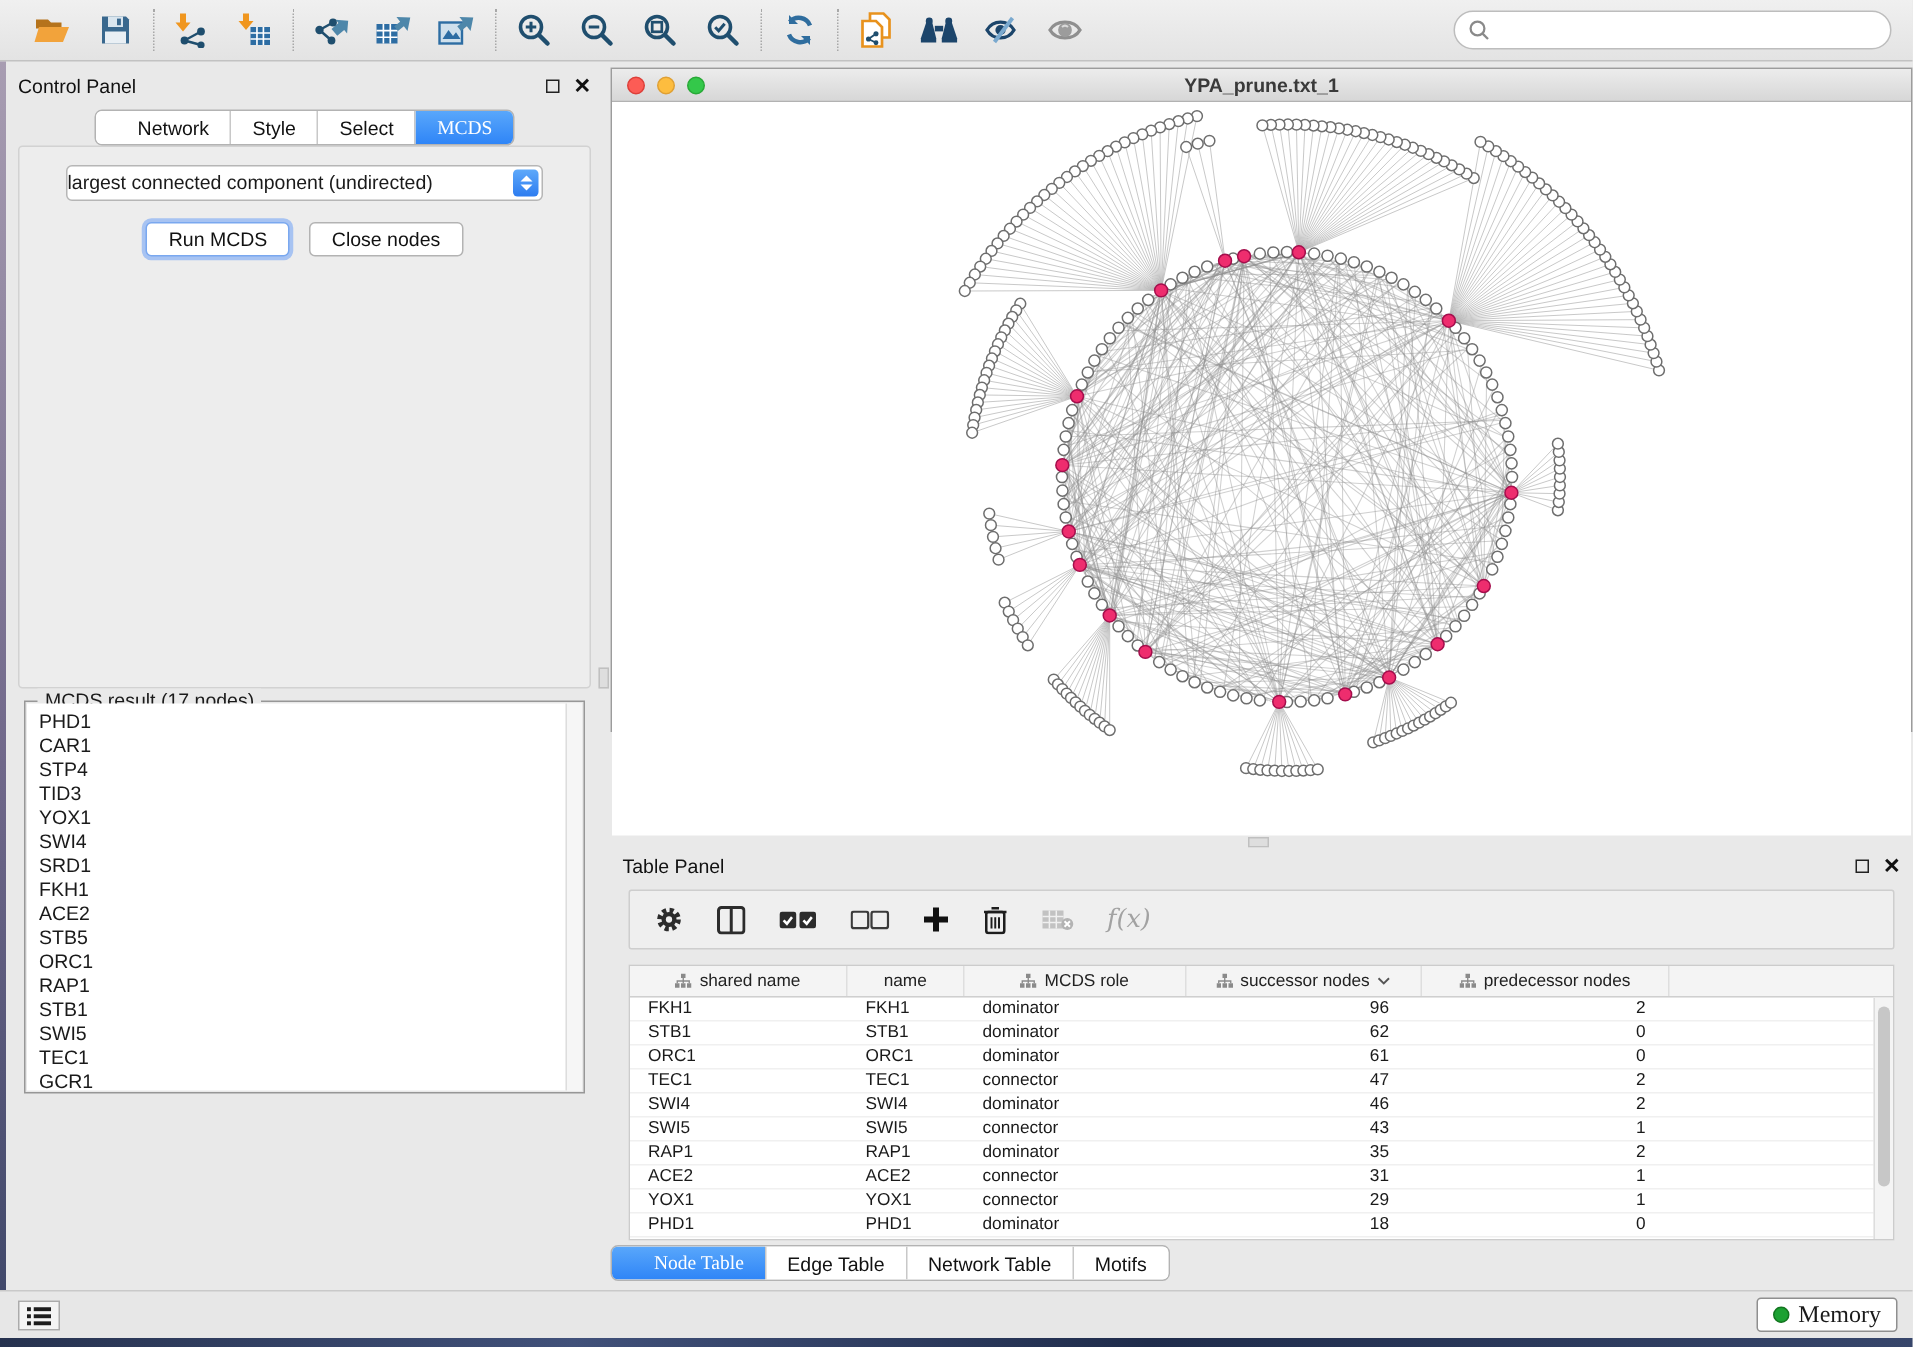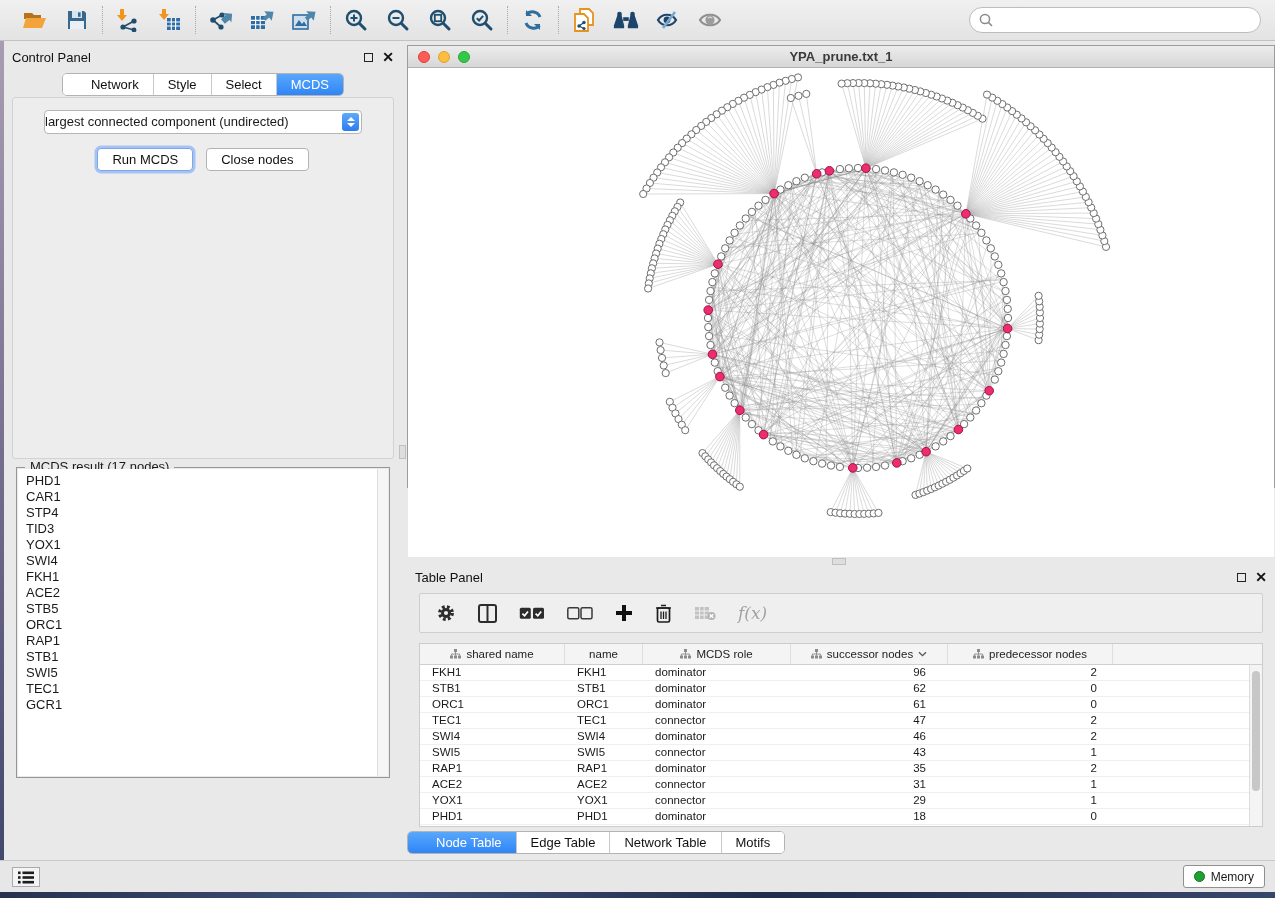--- a/index.html
+++ b/index.html
@@ -30,39 +30,39 @@
   .panel-title { font-size:13px; color:#111; }
   .panel-btns { margin-left:auto; display:flex; align-items:center; gap:9px; }
   .float-box { width:9px; height:9px; border:1.5px solid #222; display:inline-block; cursor:pointer; }
   .close-x { font-size:14px; font-weight:bold; color:#111; line-height:10px; cursor:pointer; }
 
   .ctab-row { display:flex; justify-content:center; margin-top:4px; position:relative; z-index:2; }
   .seg { display:inline-flex; border:1px solid #b3b3b3; border-radius:5px; overflow:hidden; background:#fff; }
   .seg .seg-btn { border:0; border-left:1px solid #c8c8c8; background:#fff; font-family:inherit;
     font-size:13px; padding:3px 14px; cursor:pointer; color:#111; }
   .seg .seg-btn:first-child { border-left:0;padding-left:28px; }
-  .seg .seg-btn.active { background:linear-gradient(#59a7fb,#2f85f7); color:#fff; }
+  .seg .seg-btn.active { background:linear-gradient(#59a7fb,#2f85f7); color:#fff;font-family:Liberation Serif, serif; }
 
   .inset { position:absolute; left:8px; right:8px; top:52px; height:362px;
     background:#ededed; border:1px solid #d2d2d2; border-radius:3px; }
   .opt-label { text-align:center; font-size:13px; margin-top:22px; }
   .selectbox { position:relative; width:318px; height:24px; margin:12px auto 0;
     background:#fff; border:1px solid #b6b6b6; border-radius:4px; cursor:pointer; }
   .selectbox .val { font-size:13px; line-height:22px; white-space:nowrap; }
   .spinner { position:absolute; right:2px; top:2px; width:17px; height:18px; border-radius:3px;
     background:linear-gradient(#5ea9fa,#2d7cf0); display:flex; flex-direction:column;
     align-items:center; justify-content:center; gap:2px; }
   .spin-up { width:0; height:0; border-left:4px solid transparent; border-right:4px solid transparent; border-bottom:4px solid #fff; }
   .spin-dn { width:0; height:0; border-left:4px solid transparent; border-right:4px solid transparent; border-top:4px solid #fff; }
   .btn-row { display:flex; justify-content:center; gap:13px; margin-top:14px; }
   .mac-btn { font-family:inherit; font-size:13px; background:#fff; border:1px solid #b3b3b3;
     border-radius:4px; padding:3px 14px; cursor:pointer; color:#111; }
   .mac-btn.focused { border:1px solid #7aa8ef; box-shadow:0 0 0 2.5px rgba(110,160,245,.55); }
 
-  .result-group { position:absolute; left:12px; right:12px; top:422px; height:311px;
+  .result-group { position:absolute; left:12px; right:12px; top:422px; height:262px;
     border:1px solid #979797; }
   .result-legend { position:absolute; top:-9px; left:8px; background:#e9e9e9; padding:0 5px; font-size:13px; }
   .result-list { position:absolute; inset:1px; background:#fff; overflow:hidden; padding:4px 0 0 0; }
   .result-item { font-size:13px; line-height:16px; padding-left:8px; }
   .result-scroll { position:absolute; top:1px; bottom:1px; right:1px; width:11px;
     background:#f6f6f6; border-left:1px solid #ddd; }
 
   
   .net-window { position:absolute; left:407px; top:45px; width:868px; height:443px;
     border:1px solid #9c9c9c; background:#fff; }
@@ -104,21 +104,21 @@
 
   .tp-tabs { position:absolute; left:0; right:0; bottom:1px; display:flex; justify-content:flex-start; }
 
   
   .status-bar { position:absolute; left:0; top:860px; width:1275px; height:32px;
     background:#e7e7e7; border-top:1px solid #c9c9c9; }
   .list-btn { position:absolute; left:12px; top:6px; width:28px; height:20px; background:#f4f4f4;
     border:1px solid #ababab; display:flex; align-items:center; justify-content:center; cursor:pointer; }
   .memory-btn { position:absolute; right:10px; top:4px; height:23px; background:#fff;
     border:1px solid #8f8f8f; border-radius:3px; display:flex; align-items:center; gap:6px;
-    padding:0 10px; font-size:12px; cursor:pointer; }
+    padding:0 10px; font-size:16px; cursor:pointer;font-family:Liberation Serif, serif; }
   .mem-dot { width:11px; height:11px; border-radius:50%; background:#1ca132; border:1px solid #12751f; }
 </style>
 </head>
 <body>
 
 <div class="toolbar">
   <div class="tb-group">
     <span class="tb-ic">
       <svg width="26" height="24" viewBox="0 0 26 24">
           <path d="M2 5 h8 l2 2 h7 v4 H2z" fill="#b5731c"></path>
@@ -300,20 +300,21 @@
   </div>
   <div class="result-group">
     <span class="result-legend">MCDS result (17 nodes)</span>
     <div class="result-list" id="result-list">
         <div class="result-item">PHD1</div>
         <div class="result-item">CAR1</div>
         <div class="result-item">STP4</div>
         <div class="result-item">TID3</div>
         <div class="result-item">YOX1</div>
         <div class="result-item">SWI4</div>
+        <div class="result-item">SRD1</div>
         <div class="result-item">FKH1</div>
         <div class="result-item">ACE2</div>
         <div class="result-item">STB5</div>
         <div class="result-item">ORC1</div>
         <div class="result-item">RAP1</div>
         <div class="result-item">STB1</div>
         <div class="result-item">SWI5</div>
         <div class="result-item">TEC1</div>
         <div class="result-item">GCR1</div>
       </div>

